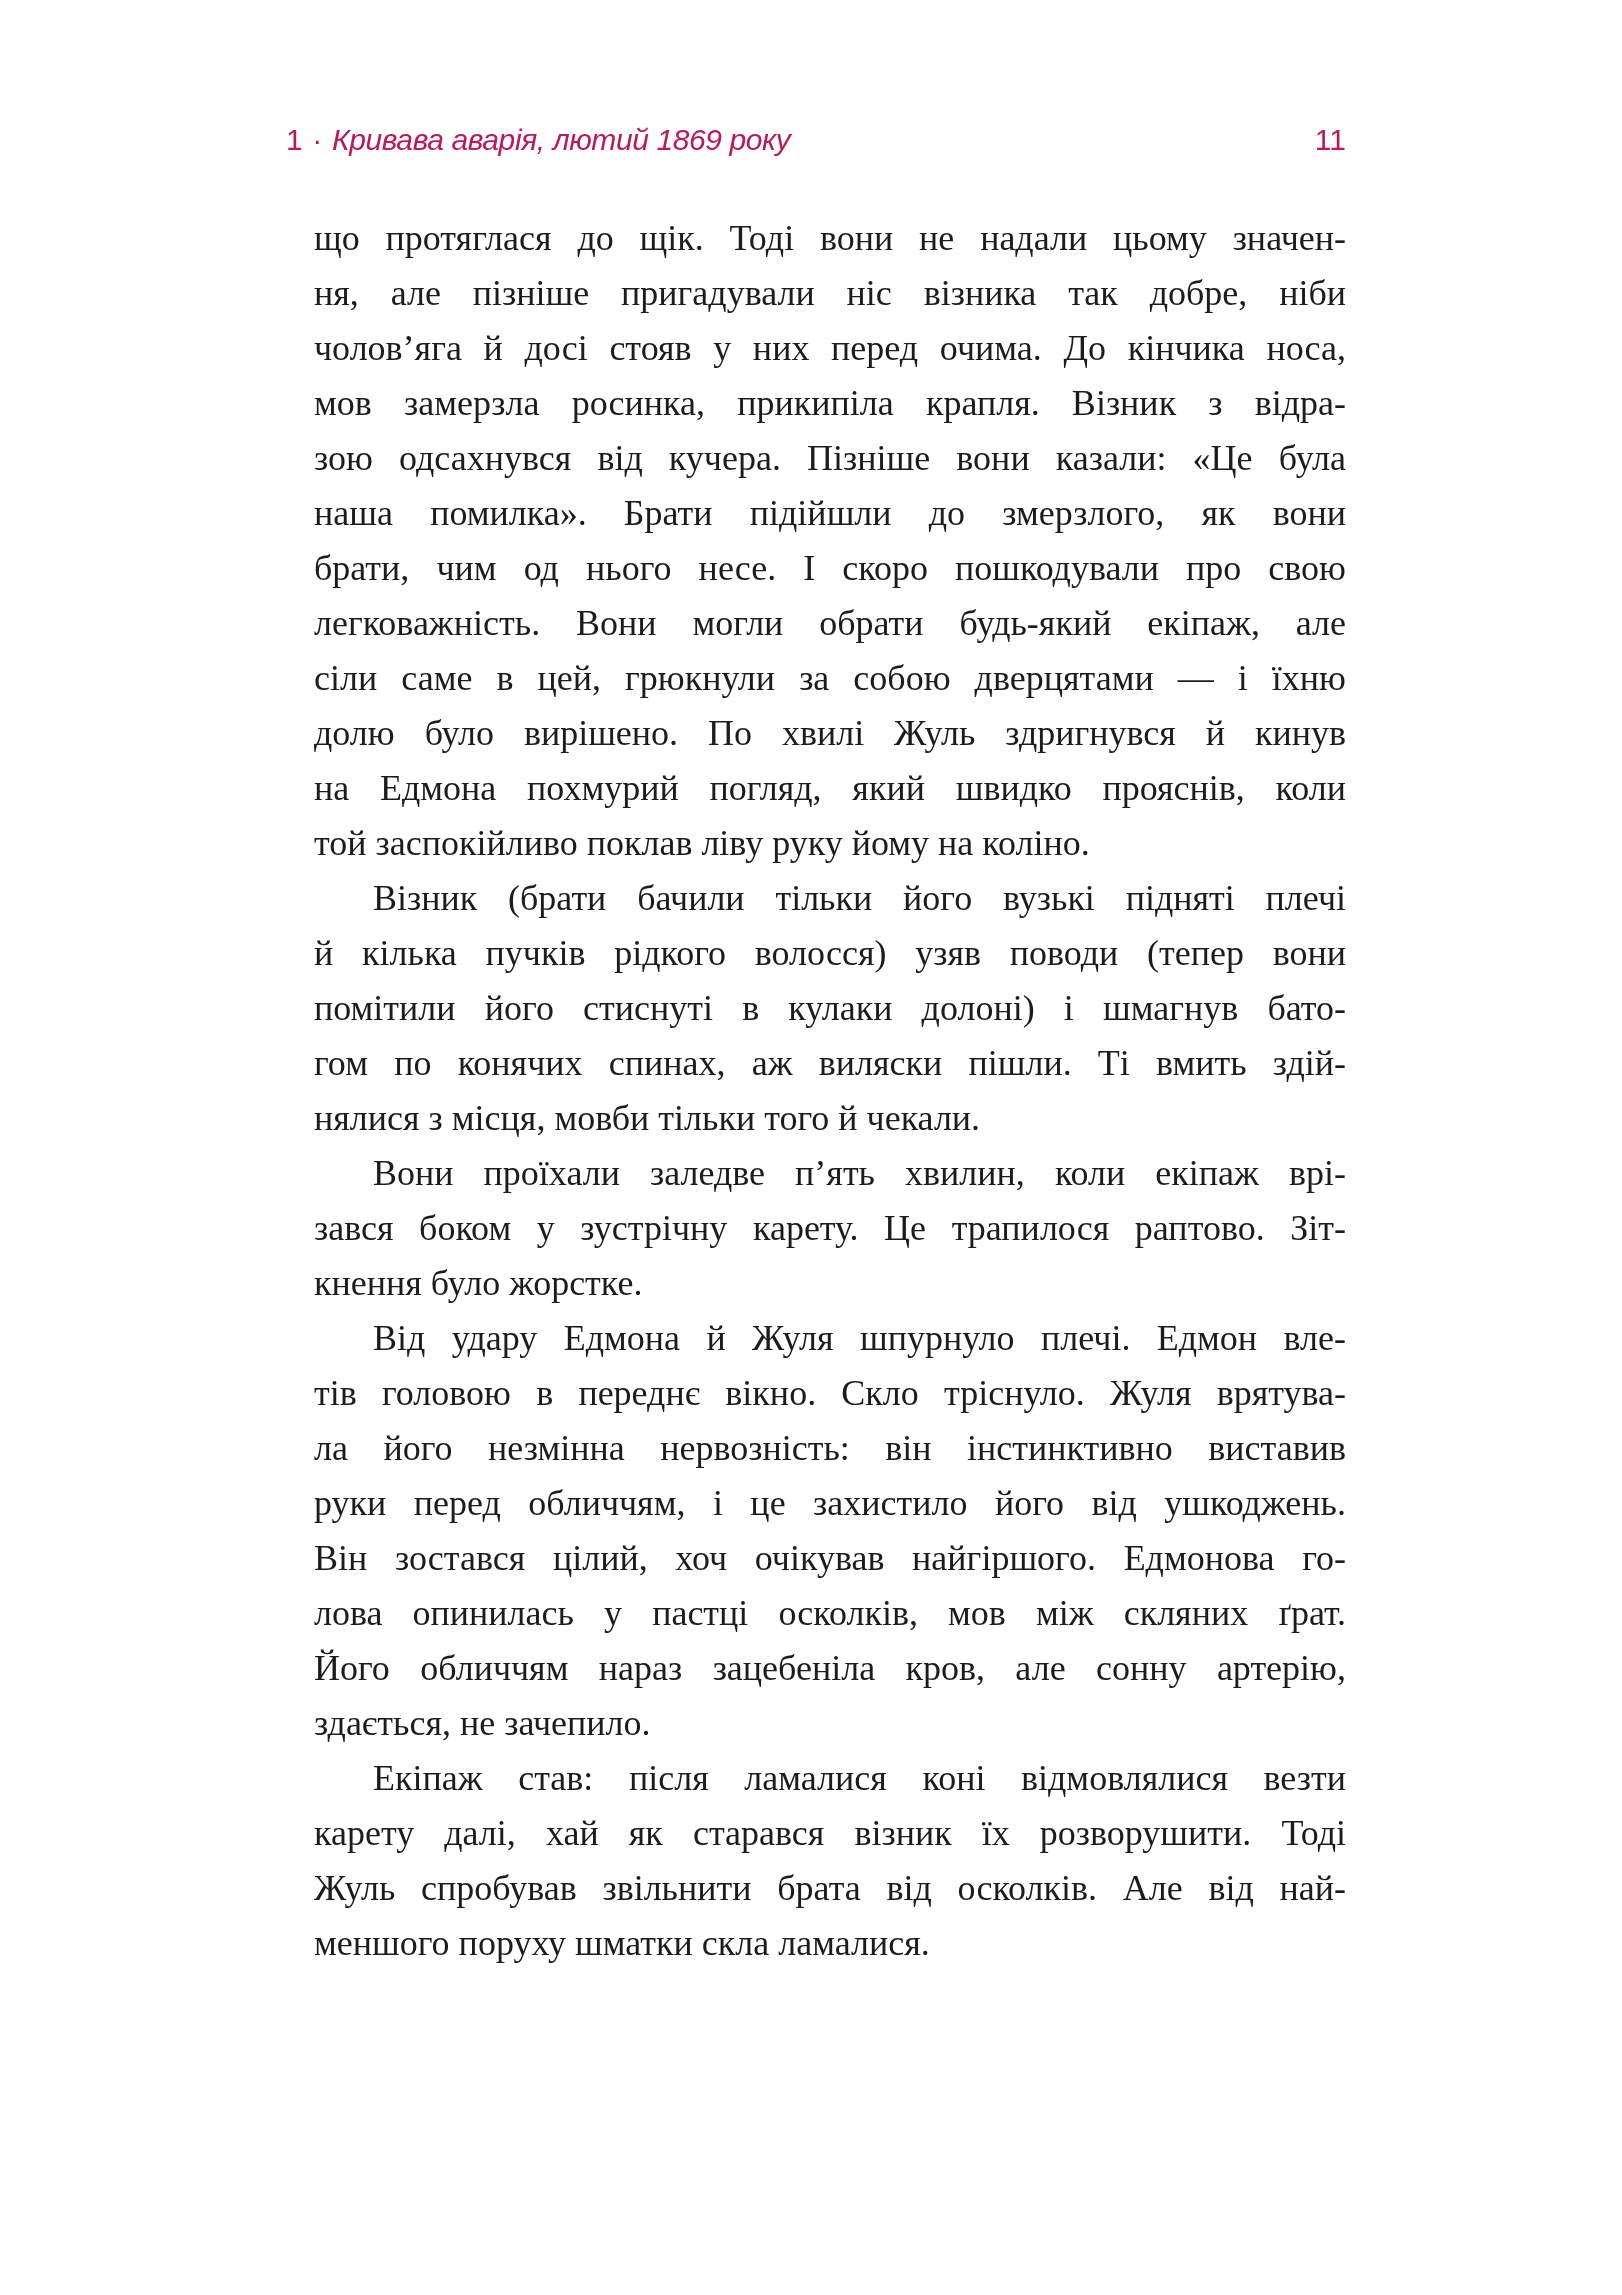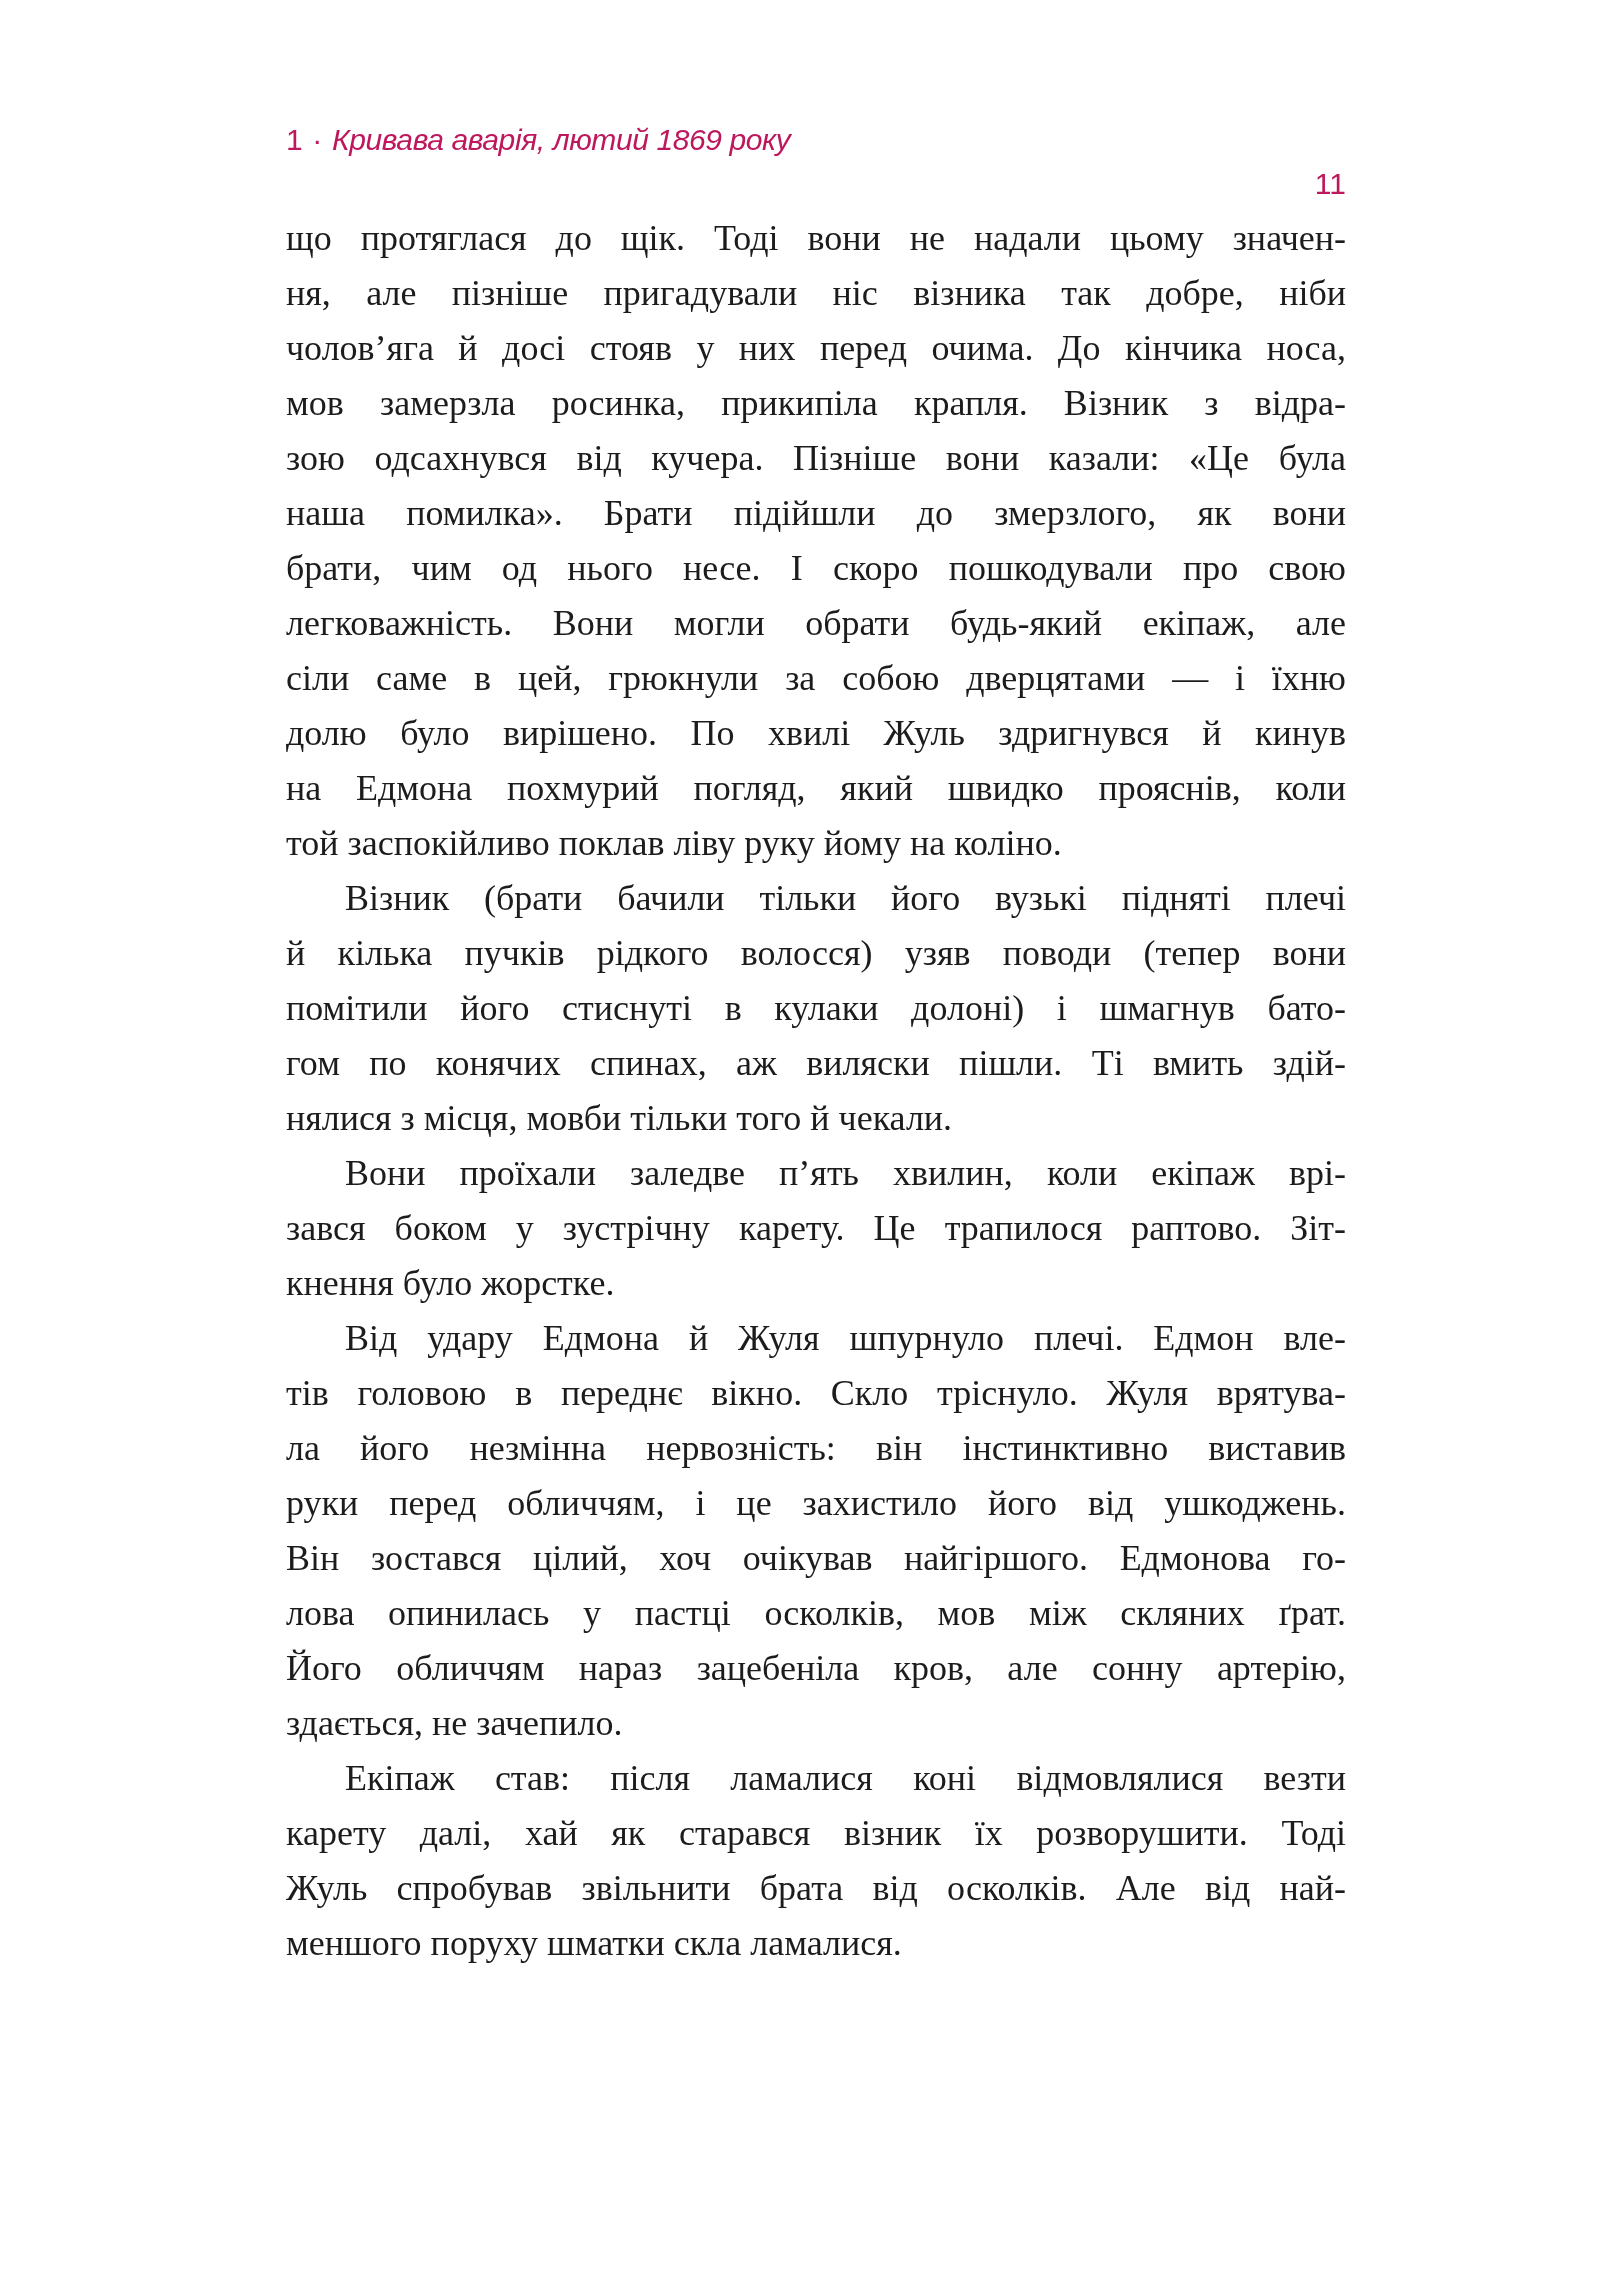--- a/index.html
+++ b/index.html
@@ -6,28 +6,28 @@
   body { width: 1623px; height: 2295px; position: relative; overflow: hidden; }
   .page { position: absolute; left: 0; top: 0; width: 1623px; height: 2295px; background: #ffffff; }
   .running-head {
     position: absolute; left: 286px; top: 123px; width: 1060px; height: 42px;
     font-family: "Liberation Sans", sans-serif; font-size: 30px; color: #be185d;
   }
   .rh-left { position: absolute; left: 0; top: 0; white-space: nowrap; letter-spacing: -0.4px; }
   .rh-left .num { font-style: normal; }
   .rh-left .dot { margin: 0 10px; }
   .rh-left .title { font-style: italic; }
-  .rh-right { position: absolute; right: 0; top: 0; margin-top: 44px; }
+  .rh-right { position: absolute; right: 0; top: 0; }
   .body-text {
     position: absolute; left: 286px; top: 211px; width: 1060px;
     font-family: "Liberation Serif", serif; font-size: 36px; color: #1c1c1c;
   }
   .line {
     height: 55px; line-height: 55px; white-space: nowrap;
-    text-align: justify; text-align-last: justify;
+    text-align: justify; text-align-last: justify; margin-left: 28px;
   }
   .line.last { text-align-last: left; }
   .line.indent { padding-left: 59px; }
 </style>
 </head>
 <body>
 
 <div class="page">
 
   <div class="running-head">

